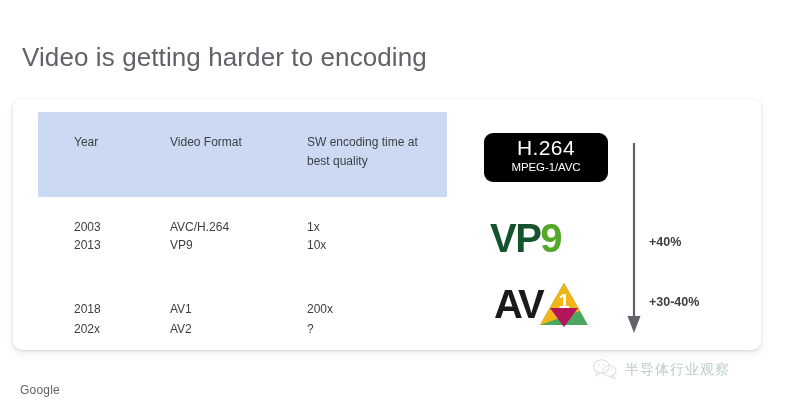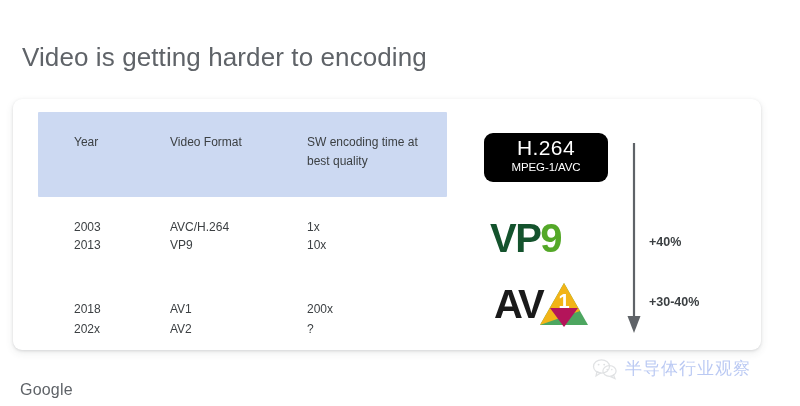--- a/index.html
+++ b/index.html
@@ -168,41 +168,41 @@
   }
   #annot-higher { top: 42px; width: 105px; }
   #annot-40     { top: 135px; font-weight: 700; }
   #annot-3040   { top: 195px; font-weight: 700; }
 
   
   #google-logo {
     position: absolute;
     left: 20px;
     top: 381px;
-    font-size: 16px;
+    font-size: 12px;
     line-height: 18px;
     color: #5f6368;
     letter-spacing: 0.2px;
   }
 
   #watermark {
     position: absolute;
     left: 592px;
     top: 355px;
     height: 28px;
     display: flex;
     align-items: center;
     gap: 7px;
     opacity: 0.30;
   }
   #watermark-icon { width: 26px; height: 22px; }
   #watermark-text {
-    font-size: 17px;
+    font-size: 14px;
     line-height: 22px;
-    color: #1d4ed8;
+    color: #14532d;
     letter-spacing: 1px;
     white-space: nowrap;
   }
 </style>
 </head>
 <body>
 
 <div id="slide">
 
   <div id="slide-title">Video is getting harder to encoding</div>

